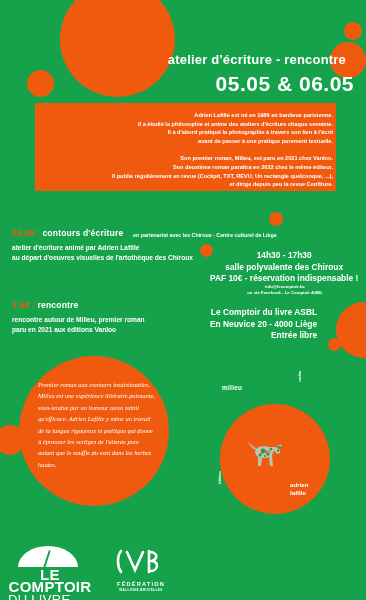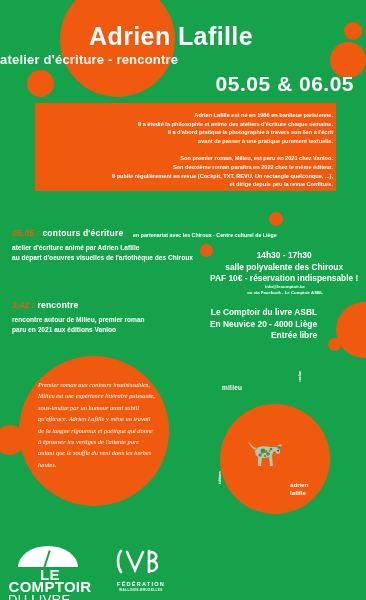--- a/index.html
+++ b/index.html
@@ -17,21 +17,21 @@
 
   
   .header{position:absolute;left:0;top:0;width:366px;height:108px;}
   .title{
     position:absolute;left:0;right:24px;top:22px;
     text-align:center;color:#ffffff;
     font-size:25px;font-weight:bold;letter-spacing:.4px;
   }
   .subtitle{
     position:absolute;left:0;right:20px;top:52px;
-    text-align:left;color:#ffffff;
+    text-align:right;color:#ffffff;
     font-size:13px;font-weight:bold;letter-spacing:.2px;
   }
   .dates{
     position:absolute;right:12px;top:72px;
     color:#ffffff;font-size:21px;font-weight:bold;letter-spacing:.5px;
   }
 
   
   .biobox{
     position:absolute;left:35px;top:103px;width:301px;height:88px;
@@ -106,21 +106,20 @@
   <div class="circ" style="left:344px;top:22px;width:18px;height:18px;"></div>
   <div class="circ" style="left:330px;top:42px;width:36px;height:36px;"></div>
   <div class="circ" style="left:27px;top:70px;width:27px;height:27px;"></div>
   <div class="circ" style="left:269px;top:212px;width:14px;height:14px;"></div>
   <div class="circ" style="left:200px;top:244px;width:13px;height:13px;"></div>
   <div class="circ" style="left:336px;top:302px;width:56px;height:56px;"></div>
   <div class="circ" style="left:328px;top:338px;width:13px;height:13px;"></div>
   <div class="circ" style="left:-5px;top:425px;width:30px;height:30px;"></div>
 
   <div class="header">
-    <div class="title">Adrien Lafille</div>
     <div class="subtitle">atelier d'écriture - rencontre</div>
     <div class="dates">05.05 &amp; 06.05</div>
   </div>
 
   <div class="biobox">
     <p class="bio-p1">Adrien Lafille est né en 1986 en banlieue parisienne.<br>Il a étudié la philosophie et anime des ateliers d'écriture chaque semaine.<br>Il a d'abord pratiqué la photographie à travers son lien à l'écrit<br>avant de passer à une pratique purement textuelle.</p>
     <p class="bio-p2">Son premier roman, Milieu, est paru en 2021 chez Vanloo.<br>Son deuxième roman paraîtra en 2022 chez le même éditeur.<br>Il publie régulièrement en revue (Cockpit, TXT, REVU, Un rectangle quelconque, ...),<br>et dirige depuis peu la revue Confiture.</p>
   </div>
 
   <div class="sec" style="left:12px;top:228px;width:190px;">
@@ -128,21 +127,21 @@
       <span class="datepart">05.05</span><span class="datepart"> : </span><span>contours d'écriture</span>
     </div>
     <div class="sec-body">atelier d'écriture animé par Adrien Lafille<br>au départ d'oeuvres visuelles de l'artothèque des Chiroux</div>
   </div>
   <div class="partner" style="left:133px;top:232px;">en partenariat avec les Chiroux - Centre culturel de Liège</div>
   <div class="rightinfo" style="left:210px;top:250px;text-align:center;">14h30 - 17h30<br>salle polyvalente des Chiroux<br>PAF 10€ - réservation indispensable !</div>
   <div class="contact" style="left:210px;top:284px;width:150px;">info@lecomptoir.be<br>ou via Facebook - Le Comptoir ASBL</div>
 
   <div class="sec" style="left:12px;top:300px;width:190px;">
     <div class="sec-head">
-      <span class="datepart">3.42</span><span class="datepart"> : </span><span>rencontre</span>
+      <span class="datepart">3.58</span><span class="datepart"> : </span><span>rencontre</span>
     </div>
     <div class="sec-body">rencontre autour de Milieu, premier roman<br>paru en 2021 aux éditions Vanloo</div>
   </div>
   <div class="rightinfo" style="left:210px;top:307px;text-align:right;">Le Comptoir du livre ASBL<br>En Neuvice 20 - 4000 Liège<br>Entrée libre</div>
 
   <div class="quote-blob"></div>
   <div class="quote-text">Premier roman aux contours insaisissables, Milieu est une expérience littéraire puissante, sous-tendue par un humour aussi subtil qu'efficace. Adrien Lafille y mène un travail de la langue rigoureux et poétique qui donne à éprouver les vertiges de l'attente pure autant que le souffle du vent dans les herbes hautes.</div>
 
   <div class="cover">
     <div class="cover-blob"></div>

